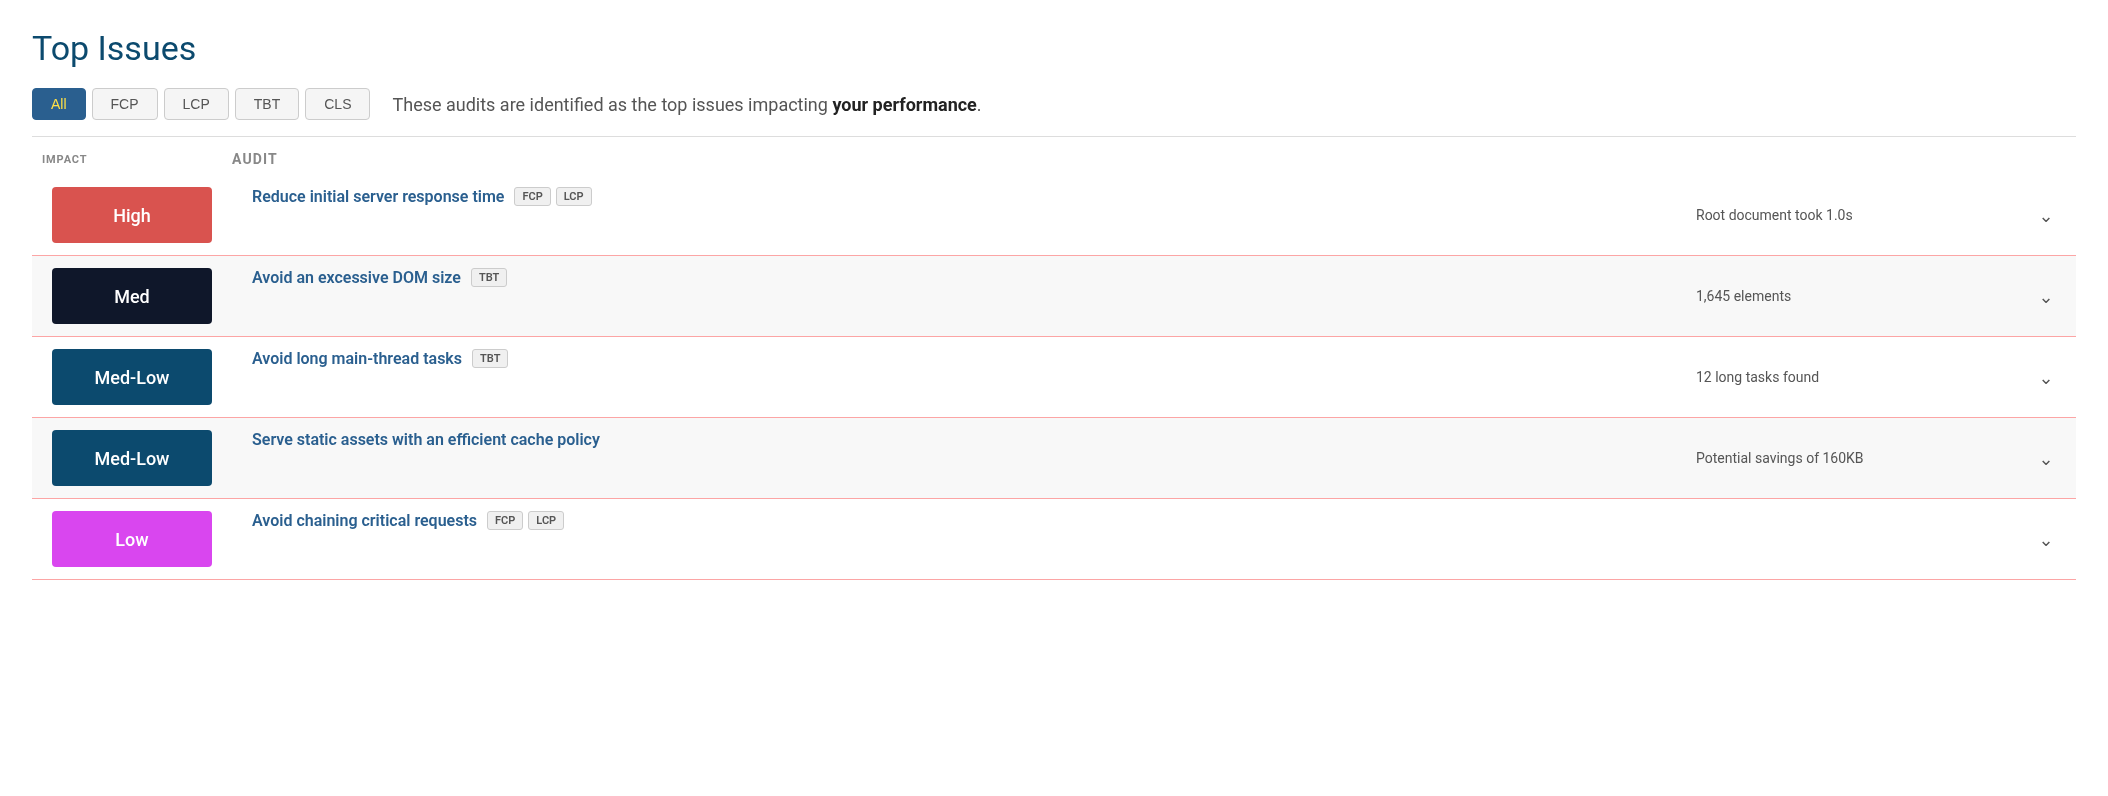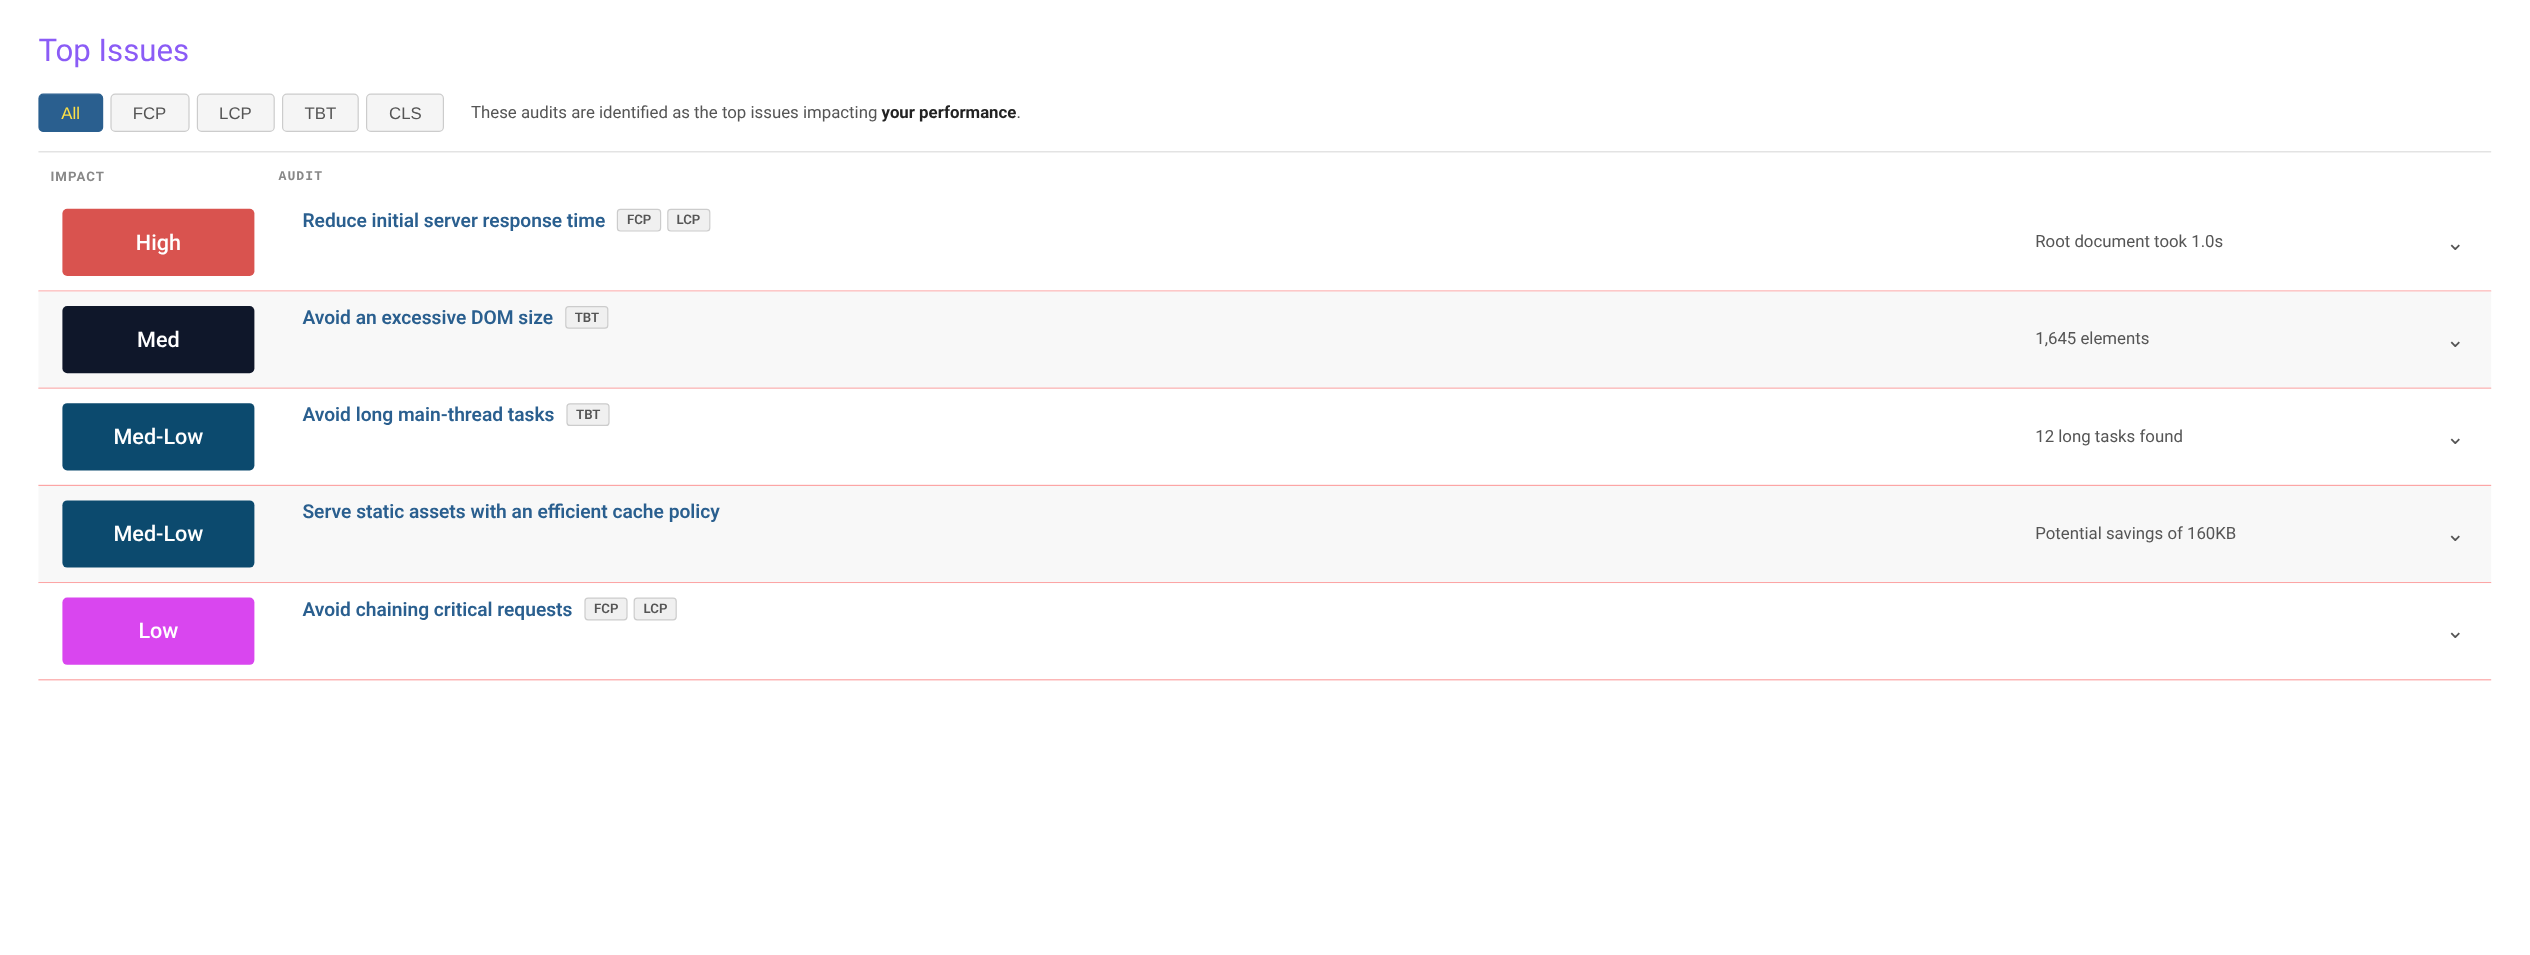--- a/index.html
+++ b/index.html
@@ -10,23 +10,23 @@
 
     body {
       font-family: -apple-system, BlinkMacSystemFont, 'Segoe UI', Roboto, Helvetica, Arial, sans-serif;
       background: #fff;
       color: #333;
       padding: 28px 32px;
       min-width: 900px;
     }
 
     .page-title {
-      font-size: 26px;
+      font-size: 34px;
       font-weight: 400;
-      color: #8b5cf6;
+      color: #0c4a6e;
       margin-bottom: 20px;
     }
 
     .tabs-row {
       display: flex;
       align-items: center;
       gap: 6px;
       margin-bottom: 0;
       padding-bottom: 16px;
       border-bottom: 1px solid #ddd;
@@ -44,21 +44,21 @@
     }
 
     .tab-btn.active {
       background: #2a5f8f;
       color: #fde047;
       border-color: #2a5f8f;
     }
 
     .tab-description {
       margin-left: 16px;
-      font-size: 14px;
+      font-size: 18px;
       color: #555;
     }
 
     .tab-description strong {
       font-weight: 700;
       color: #222;
     }
 
     .table-header {
       display: flex;
@@ -71,26 +71,25 @@
       width: 200px;
       font-size: 11px;
       font-weight: 700;
       color: #888;
       letter-spacing: 0.08em;
       text-transform: uppercase;
       padding-left: 10px;
     }
 
     .col-audit-header {
-      font-size: 11px;
+      font-size: 14px;
       font-weight: 700;
       color: #888;
       letter-spacing: 0.08em;
       text-transform: uppercase;
-      font-family: Liberation Mono, monospace;
     }
 
     .issues-table {
       width: 100%;
     }
 
     .issue-row {
       display: flex;
       align-items: stretch;
       border-bottom: 1px solid #fca5a5;

